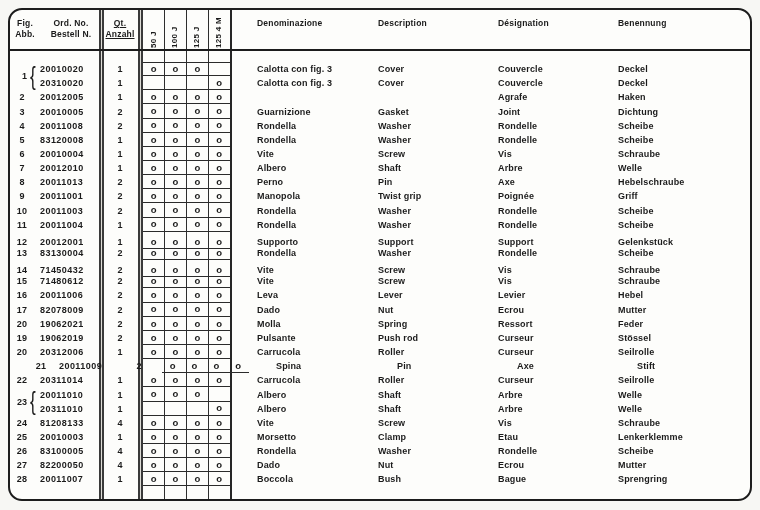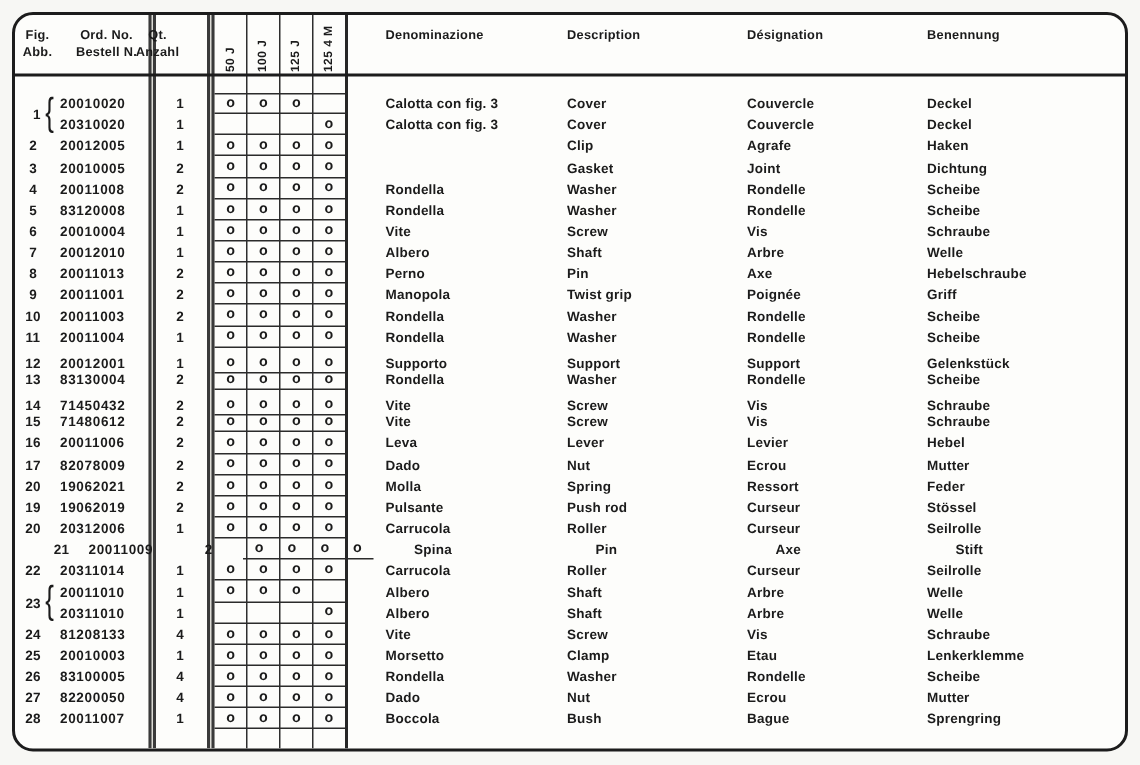--- a/index.html
+++ b/index.html
@@ -30,21 +30,21 @@
   .vm2{left:176px;}
   .vm3{left:198px;}
   .vmr{left:220px;width:2px;background:#262626;}
   
   .hsep{position:absolute;left:0;right:0;top:39px;height:2px;background:#1c1c1c;}
   
   .hdr{position:absolute;top:8px;font-size:8.5px;font-weight:bold;line-height:1.3;letter-spacing:.2px;}
   .hdr.center{text-align:center;}
   .hdr-fig{left:0px;width:30px;}
   .hdr-ord{left:30px;width:62px;}
-  .hdr-qty{left:79px;width:32px;}
+  .hdr-qty{left:94px;width:32px;text-decoration:underline;}
   .vlabel{
     position:absolute;top:15px;height:10px;width:36px;
     font-size:8px;font-weight:bold;white-space:nowrap;
     transform:rotate(-90deg);
     line-height:10px;text-align:left;letter-spacing:.3px;
   }
   .vl1{left:125.5px;}
   .vl2{left:147px;}
   .vl3{left:169px;}
   .vl4{left:191px;}
@@ -161,34 +161,34 @@
     <div class="row" style="top: 80.3px;">
       <div class="cell fig">2</div>
       <div class="cell ord">20012005</div>
       <div class="cell qty">1</div>
       <div class="models">
         <div class="mcell mc1">o</div>
         <div class="mcell mc2">o</div>
         <div class="mcell mc3">o</div>
         <div class="mcell mc4">o</div>
       </div>
-      <div class="cell en">Clip</div>
       <div class="cell fr">Agrafe</div>
       <div class="cell de">Haken</div>
     </div>
     <div class="row" style="top: 94.45px;">
       <div class="cell fig">3</div>
       <div class="cell ord">20010005</div>
       <div class="cell qty">2</div>
       <div class="models">
         <div class="mcell mc1">o</div>
         <div class="mcell mc2">o</div>
         <div class="mcell mc3">o</div>
         <div class="mcell mc4">o</div>
       </div>
+      <div class="cell it">Guarnizione</div>
       <div class="cell en">Gasket</div>
       <div class="cell fr">Joint</div>
       <div class="cell de">Dichtung</div>
     </div>
     <div class="row" style="top: 108.6px;">
       <div class="cell fig">4</div>
       <div class="cell ord">20011008</div>
       <div class="cell qty">2</div>
       <div class="models">
         <div class="mcell mc1">o</div>

